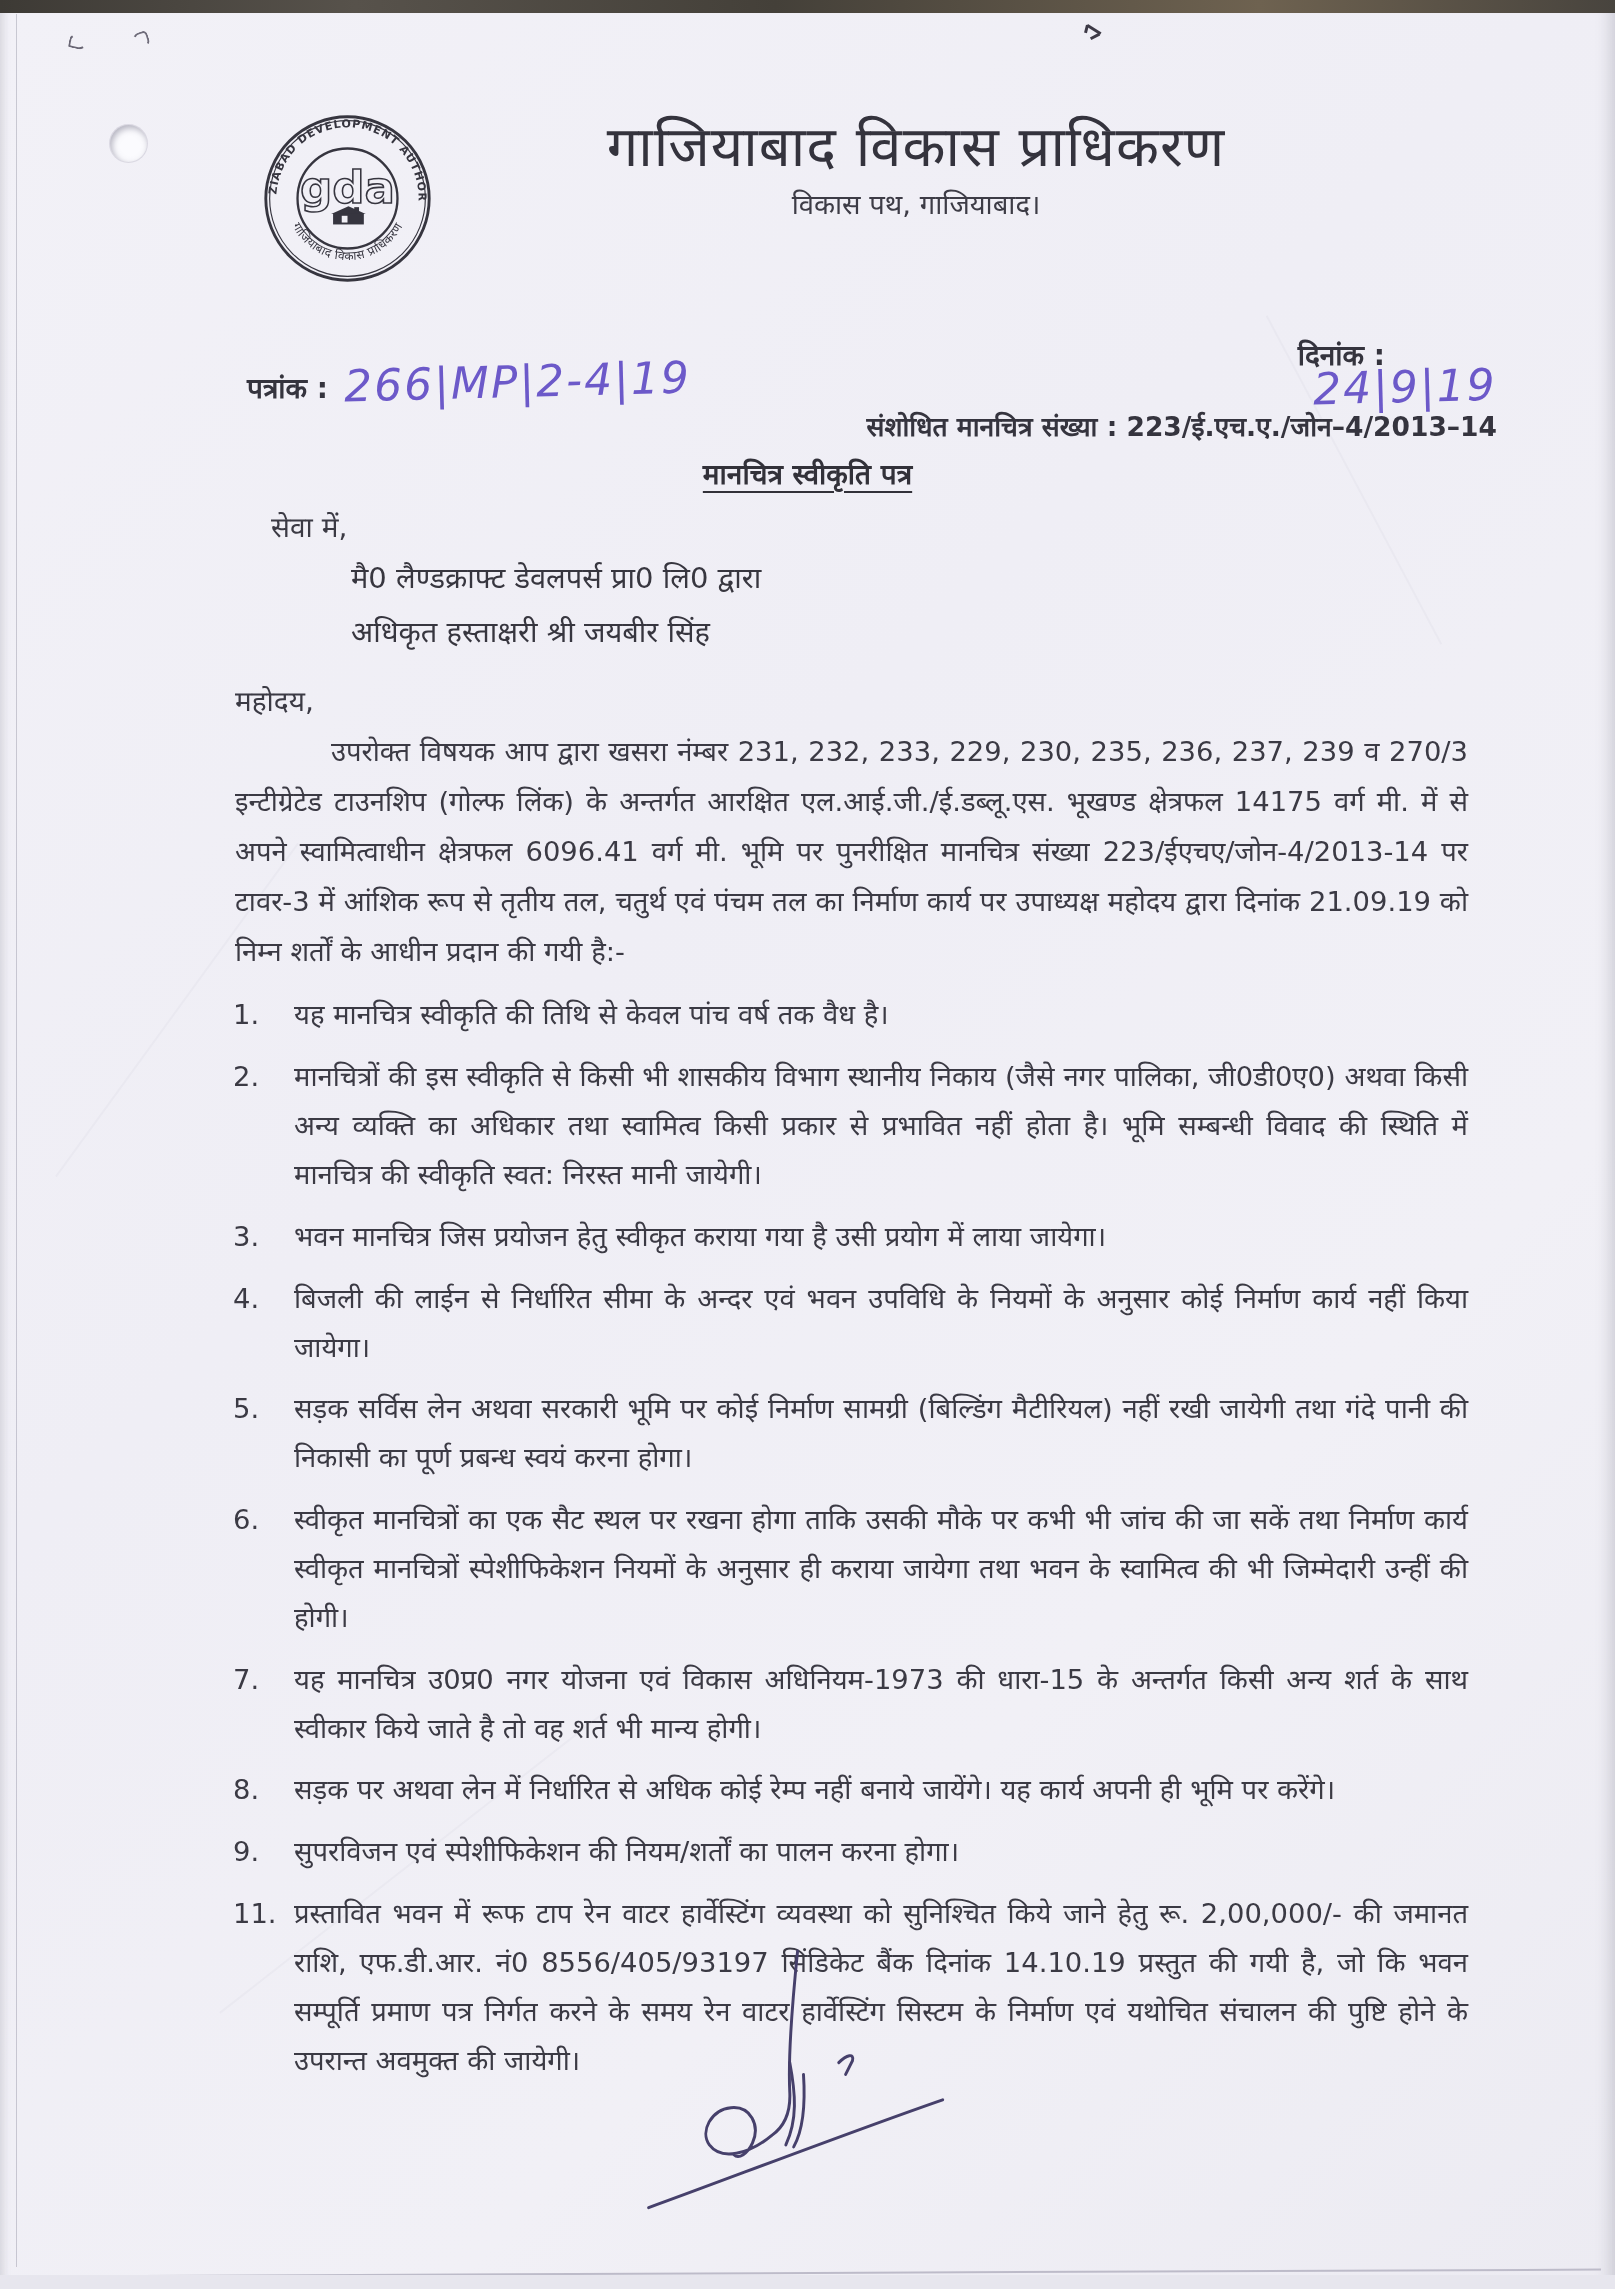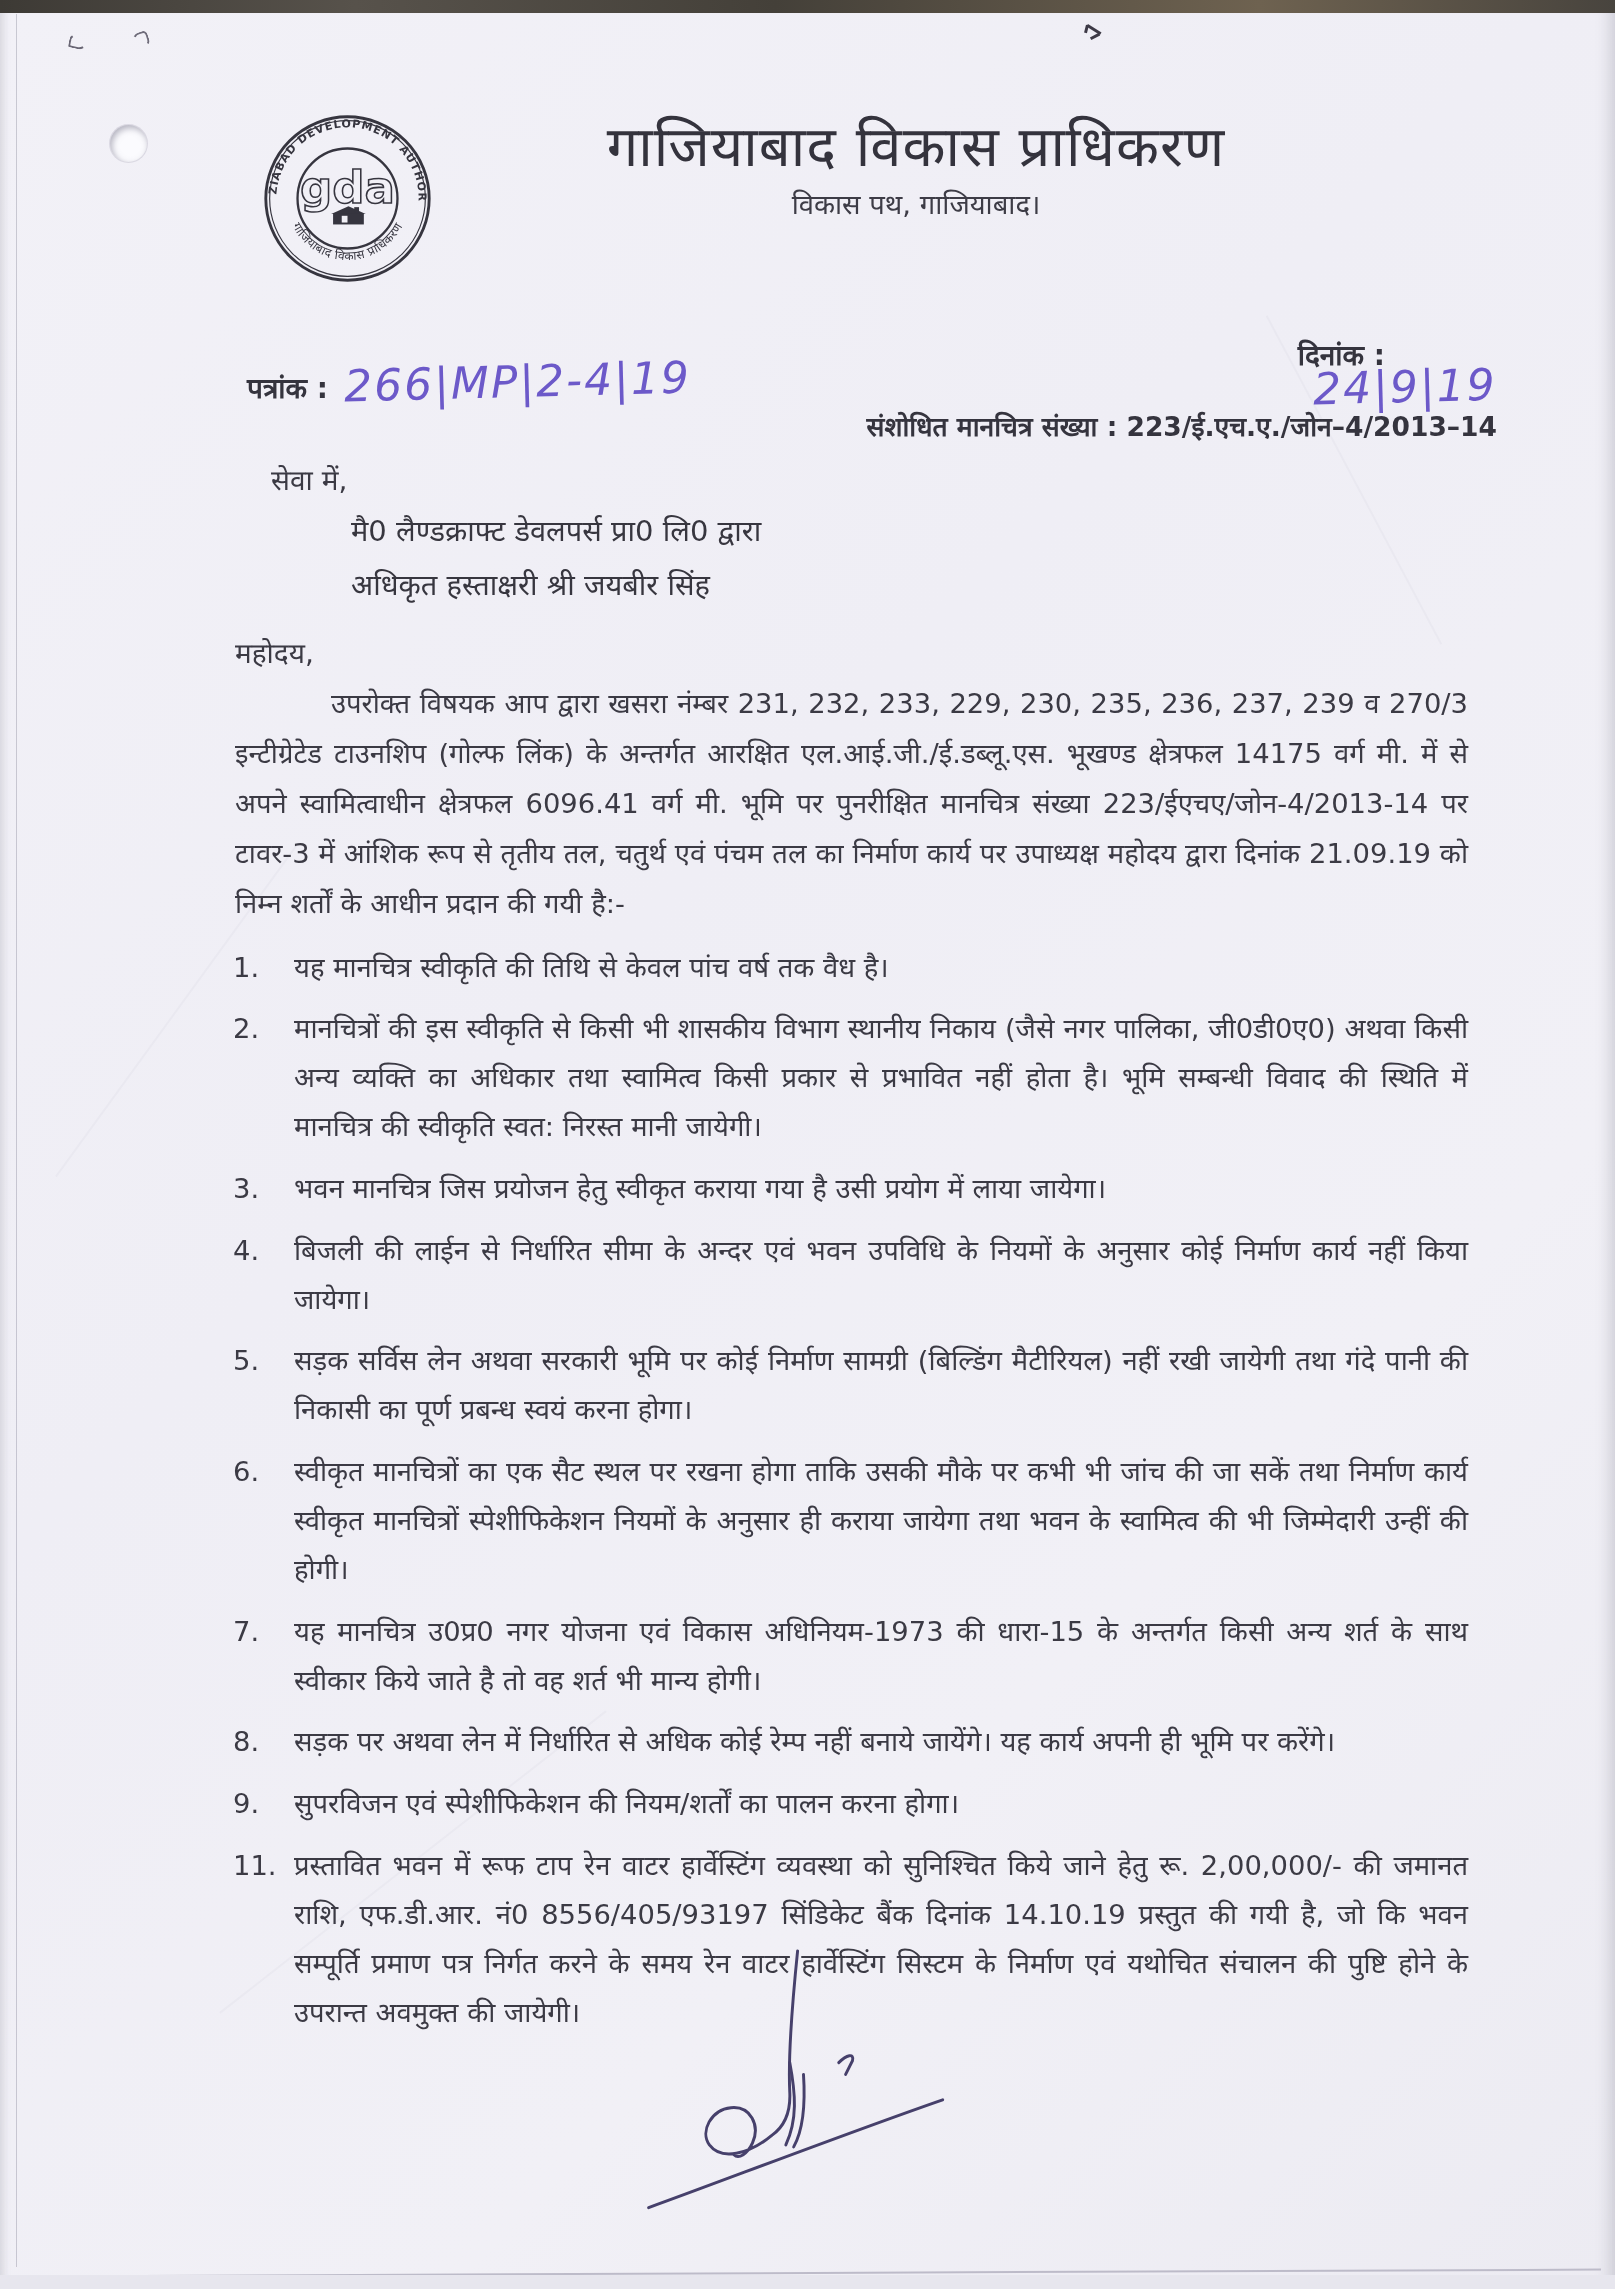--- a/index.html
+++ b/index.html
@@ -114,20 +114,21 @@
       <span class="handwritten">266|MP|2-4|19</span>
     </div>
     <div class="ref-right">
       <span class="label">दिनांक :</span>
       <span class="handwritten">24|9|19</span>
     </div>
   </div>
 
   <div class="revised-line">संशोधित मानचित्र संख्या : 223/ई.एच.ए./जोन–4/2013–14</div>
 
+  <div class="doc-title">मानचित्र स्वीकृति पत्र</div>
 
   <div class="to-label">सेवा में,</div>
   <div class="addressee">
     <div>मै0 लैण्डक्राफ्ट डेवलपर्स प्रा0 लि0 द्वारा</div>
     <div>अधिकृत हस्ताक्षरी श्री जयबीर सिंह</div>
   </div>
 
   <div class="salutation">महोदय,</div>
 
   <div class="body-par">उपरोक्त विषयक आप द्वारा खसरा नंम्बर 231, 232, 233, 229, 230, 235, 236, 237, 239 व 270/3 इन्टीग्रेटेड टाउनशिप (गोल्फ लिंक) के अन्तर्गत आरक्षित एल.आई.जी./ई.डब्लू.एस. भूखण्ड क्षेत्रफल 14175 वर्ग मी. में से अपने स्वामित्वाधीन क्षेत्रफल 6096.41 वर्ग मी. भूमि पर पुनरीक्षित मानचित्र संख्या 223/ईएचए/जोन-4/2013-14 पर टावर-3 में आंशिक रूप से तृतीय तल, चतुर्थ एवं पंचम तल का निर्माण कार्य पर उपाध्यक्ष महोदय द्वारा दिनांक 21.09.19 को निम्न शर्तों के आधीन प्रदान की गयी है:-</div>

